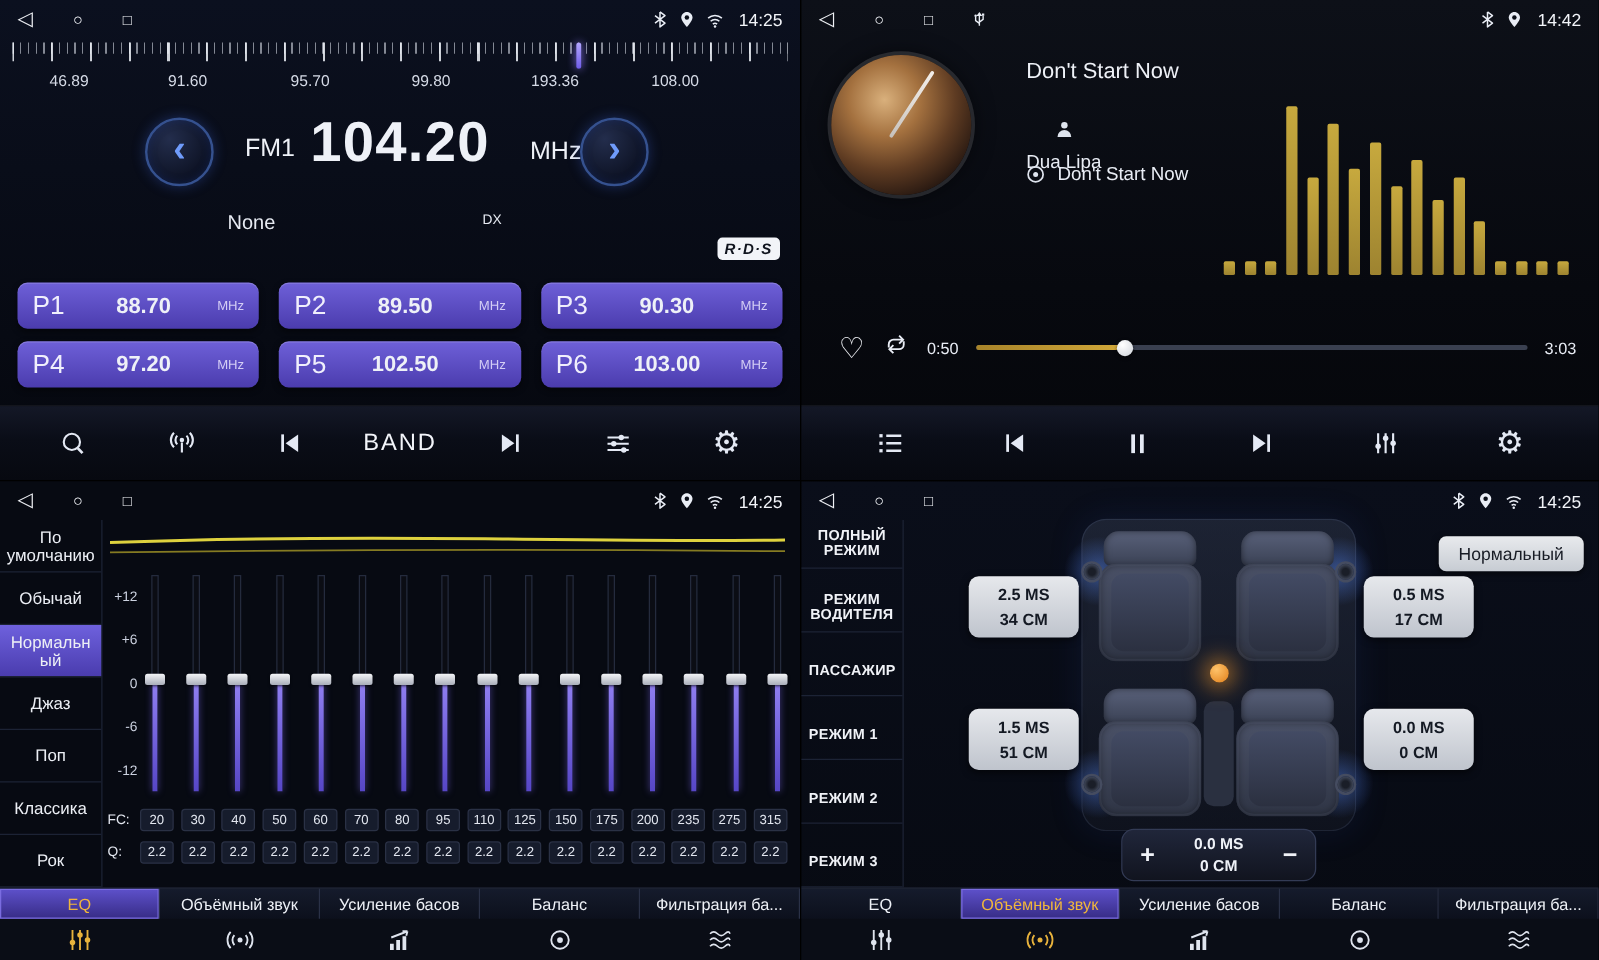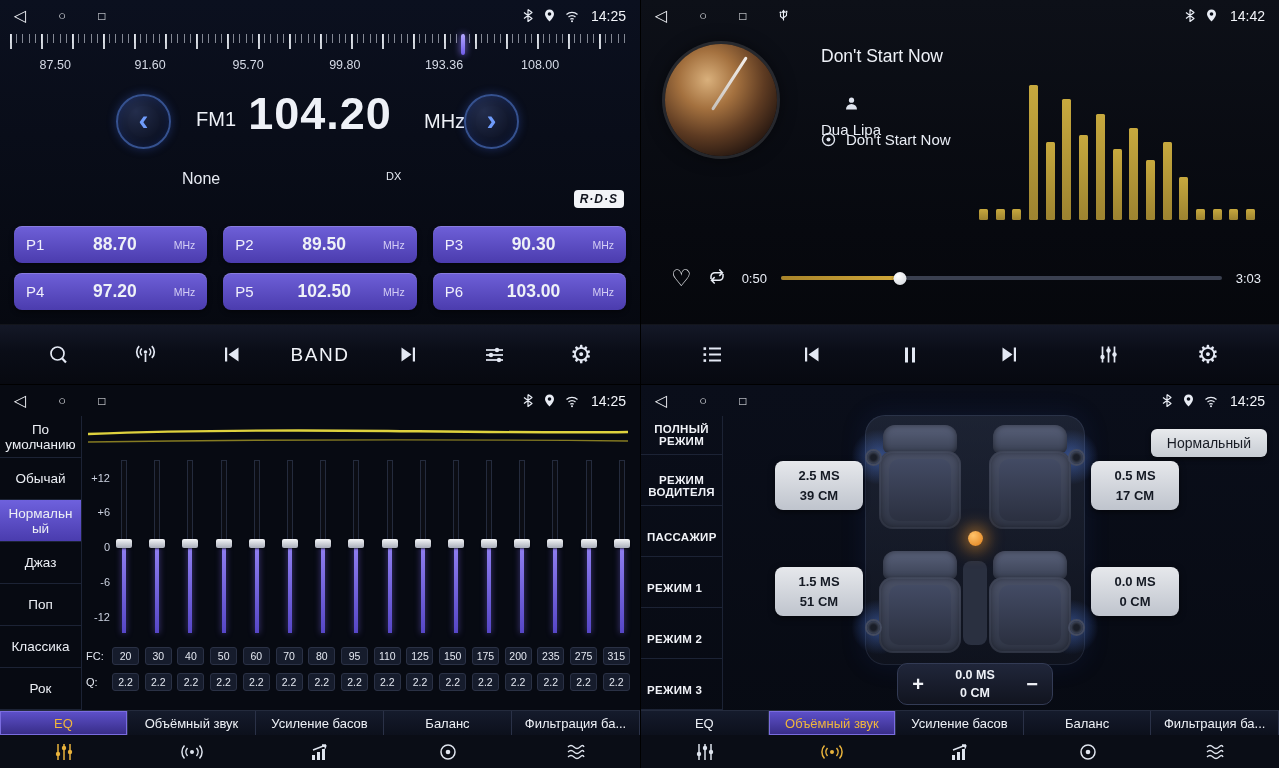--- a/index.html
+++ b/index.html
@@ -46,21 +46,21 @@
   .bigfreq { position:absolute; left:232px; top:6px; width:176px; text-align:center;
     font-size:45px; font-weight:700; letter-spacing:1px; }
   .unit-label { position:absolute; left:424px; top:28px; font-size:20px; }
   .dx-label { position:absolute; left:386px; top:88px; font-size:11px; color:#e6eaf2; }
   .rds-badge { position:absolute; right:16px; top:108px; background:#f2f4f8; color:#10141e;
     font-weight:800; font-style:italic; font-size:12px; padding:2px 6px; border-radius:4px; letter-spacing:1px; }
   .presets { position:absolute; left:14px; right:14px; top:226px; display:grid;
     grid-template-columns:1fr 1fr 1fr; gap:10px 16px; }
   .preset { height:37px; border-radius:8px; display:flex; align-items:center; padding:0 12px;
     background:linear-gradient(180deg,#6e60d8,#4b3cae); box-shadow:inset 0 1px 0 rgba(255,255,255,.18), 0 2px 5px rgba(0,0,0,.45); }
-  .p-label { font-size:15px; width:30px; text-align:left; color:#f0effc; }
+  .p-label { font-size:21px; width:30px; text-align:left; color:#f0effc; }
   .p-freq { flex:1; text-align:center; font-size:17.5px; font-weight:700; }
   .p-unit { font-size:10.5px; color:#d4cef5; }
   .toolbar { position:absolute; left:0; right:0; bottom:0; height:60px; display:flex; align-items:center;
     justify-content:space-evenly; background:linear-gradient(180deg,#141827,#0a0d17 45%,#070910);
     border-top:1px solid rgba(255,255,255,.05); }
   .tbtn { width:56px; height:42px; display:flex; align-items:center; justify-content:center; color:#e4e9f4; }
   .tbtn svg { stroke:#e4e9f4; fill:none; stroke-width:1.7; }
   .tbtn .fillico { fill:#e4e9f4; stroke:none; }
   .band-btn { width:auto; font-size:19px; letter-spacing:1.5px; color:#f2f4f9; }
   .gear { font-size:25px; line-height:1; }
@@ -193,21 +193,21 @@
         <span class="st-time">14:25</span>
       </div>
     </div>
 
     <div class="r-ruler">
       <div class="ticks-minor"></div>
       <div class="ticks-major"></div>
       <div class="r-pointer" style="left: 73%;"></div>
     </div>
     <div class="r-scale-labels">
-      <span style="left:7.3%">87.50</span>
+      <span style="left:7.3%">46.89</span>
       <span style="left:22.6%">91.60</span>
       <span style="left:38.4%">95.70</span>
       <span style="left:54%">99.80</span>
       <span style="left:70%">193.36</span>
       <span style="left:85.5%">108.00</span>
     </div>
 
     <div class="freq-area">
       <button class="circle-btn cb-left">
           <span>‹</span>
@@ -741,21 +741,21 @@
         </div>
       <div class="spk" style="left:2px;top:36px"></div>
       <div class="spk" style="left:205px;top:36px"></div>
       <div class="spk" style="left:2px;top:206px"></div>
       <div class="spk" style="left:205px;top:206px"></div>
       <div class="cdot"></div>
     </div>
 
     <button class="dcard dc-fl">
       <div>2.5 MS</div>
-      <div>39 CM</div>
+      <div>34 CM</div>
     </button>
     <button class="dcard dc-fr">
       <div>0.5 MS</div>
       <div>17 CM</div>
     </button>
     <button class="dcard dc-rl">
       <div>1.5 MS</div>
       <div>51 CM</div>
     </button>
     <button class="dcard dc-rr">

